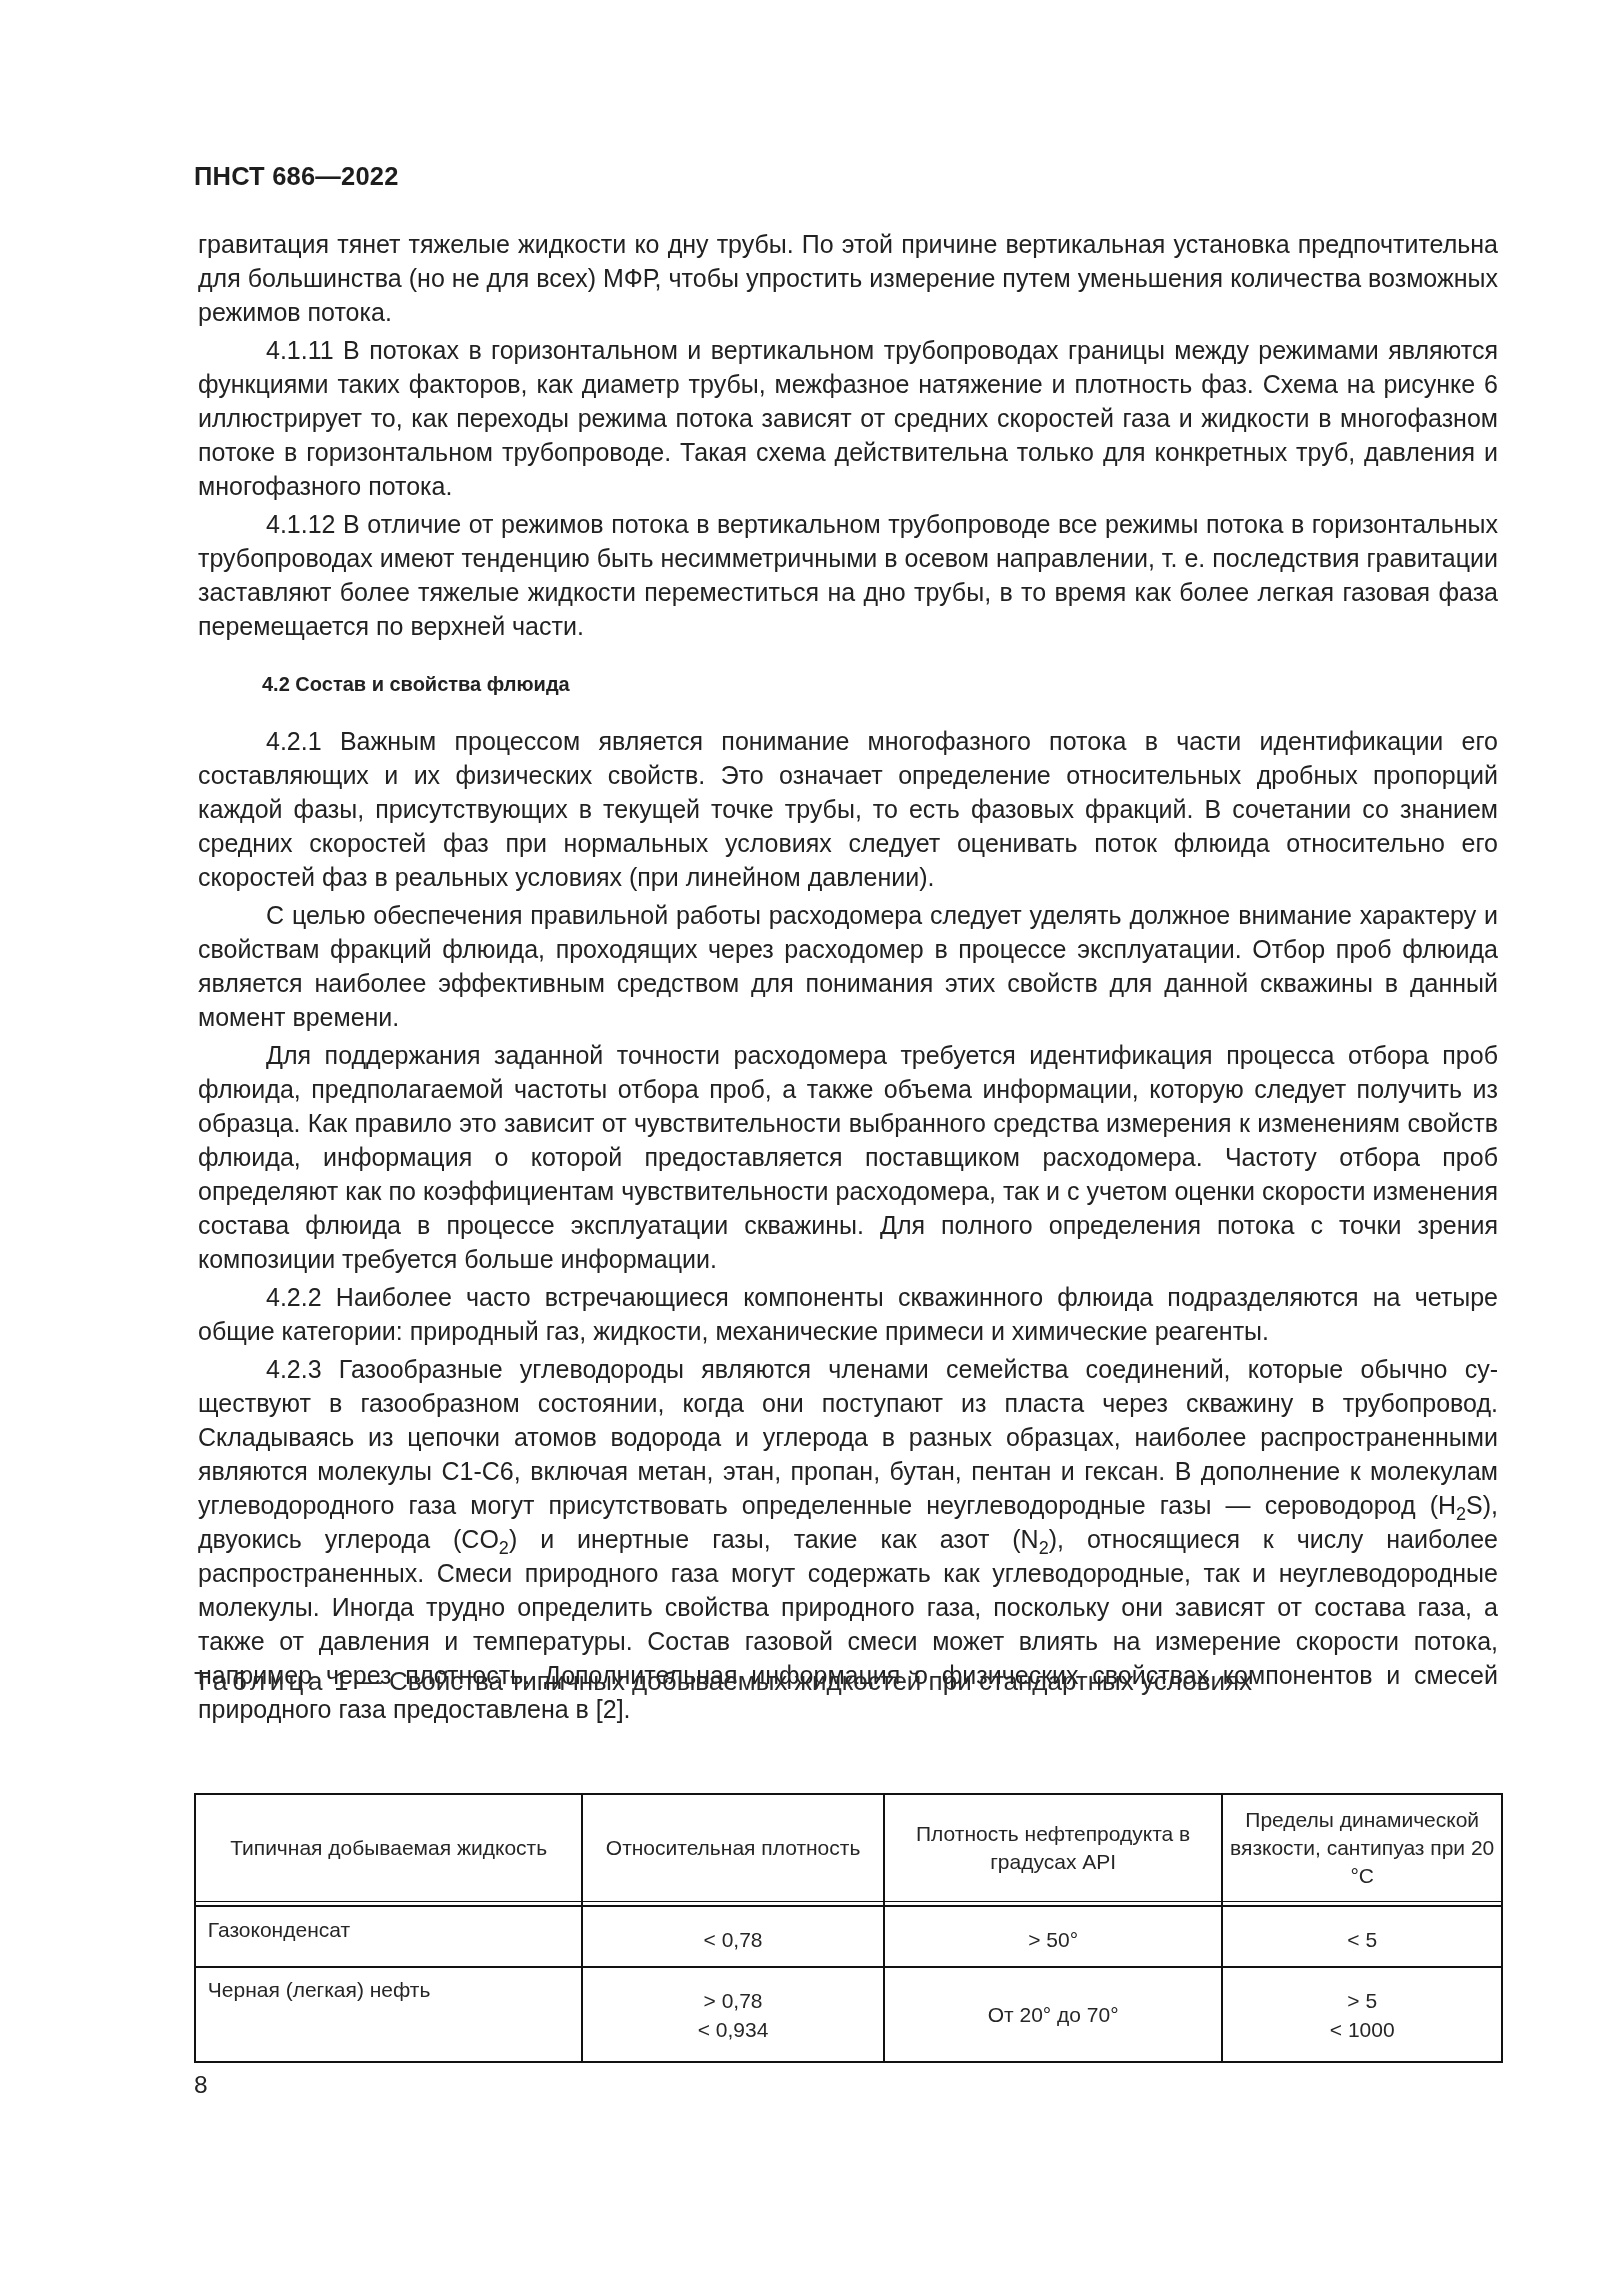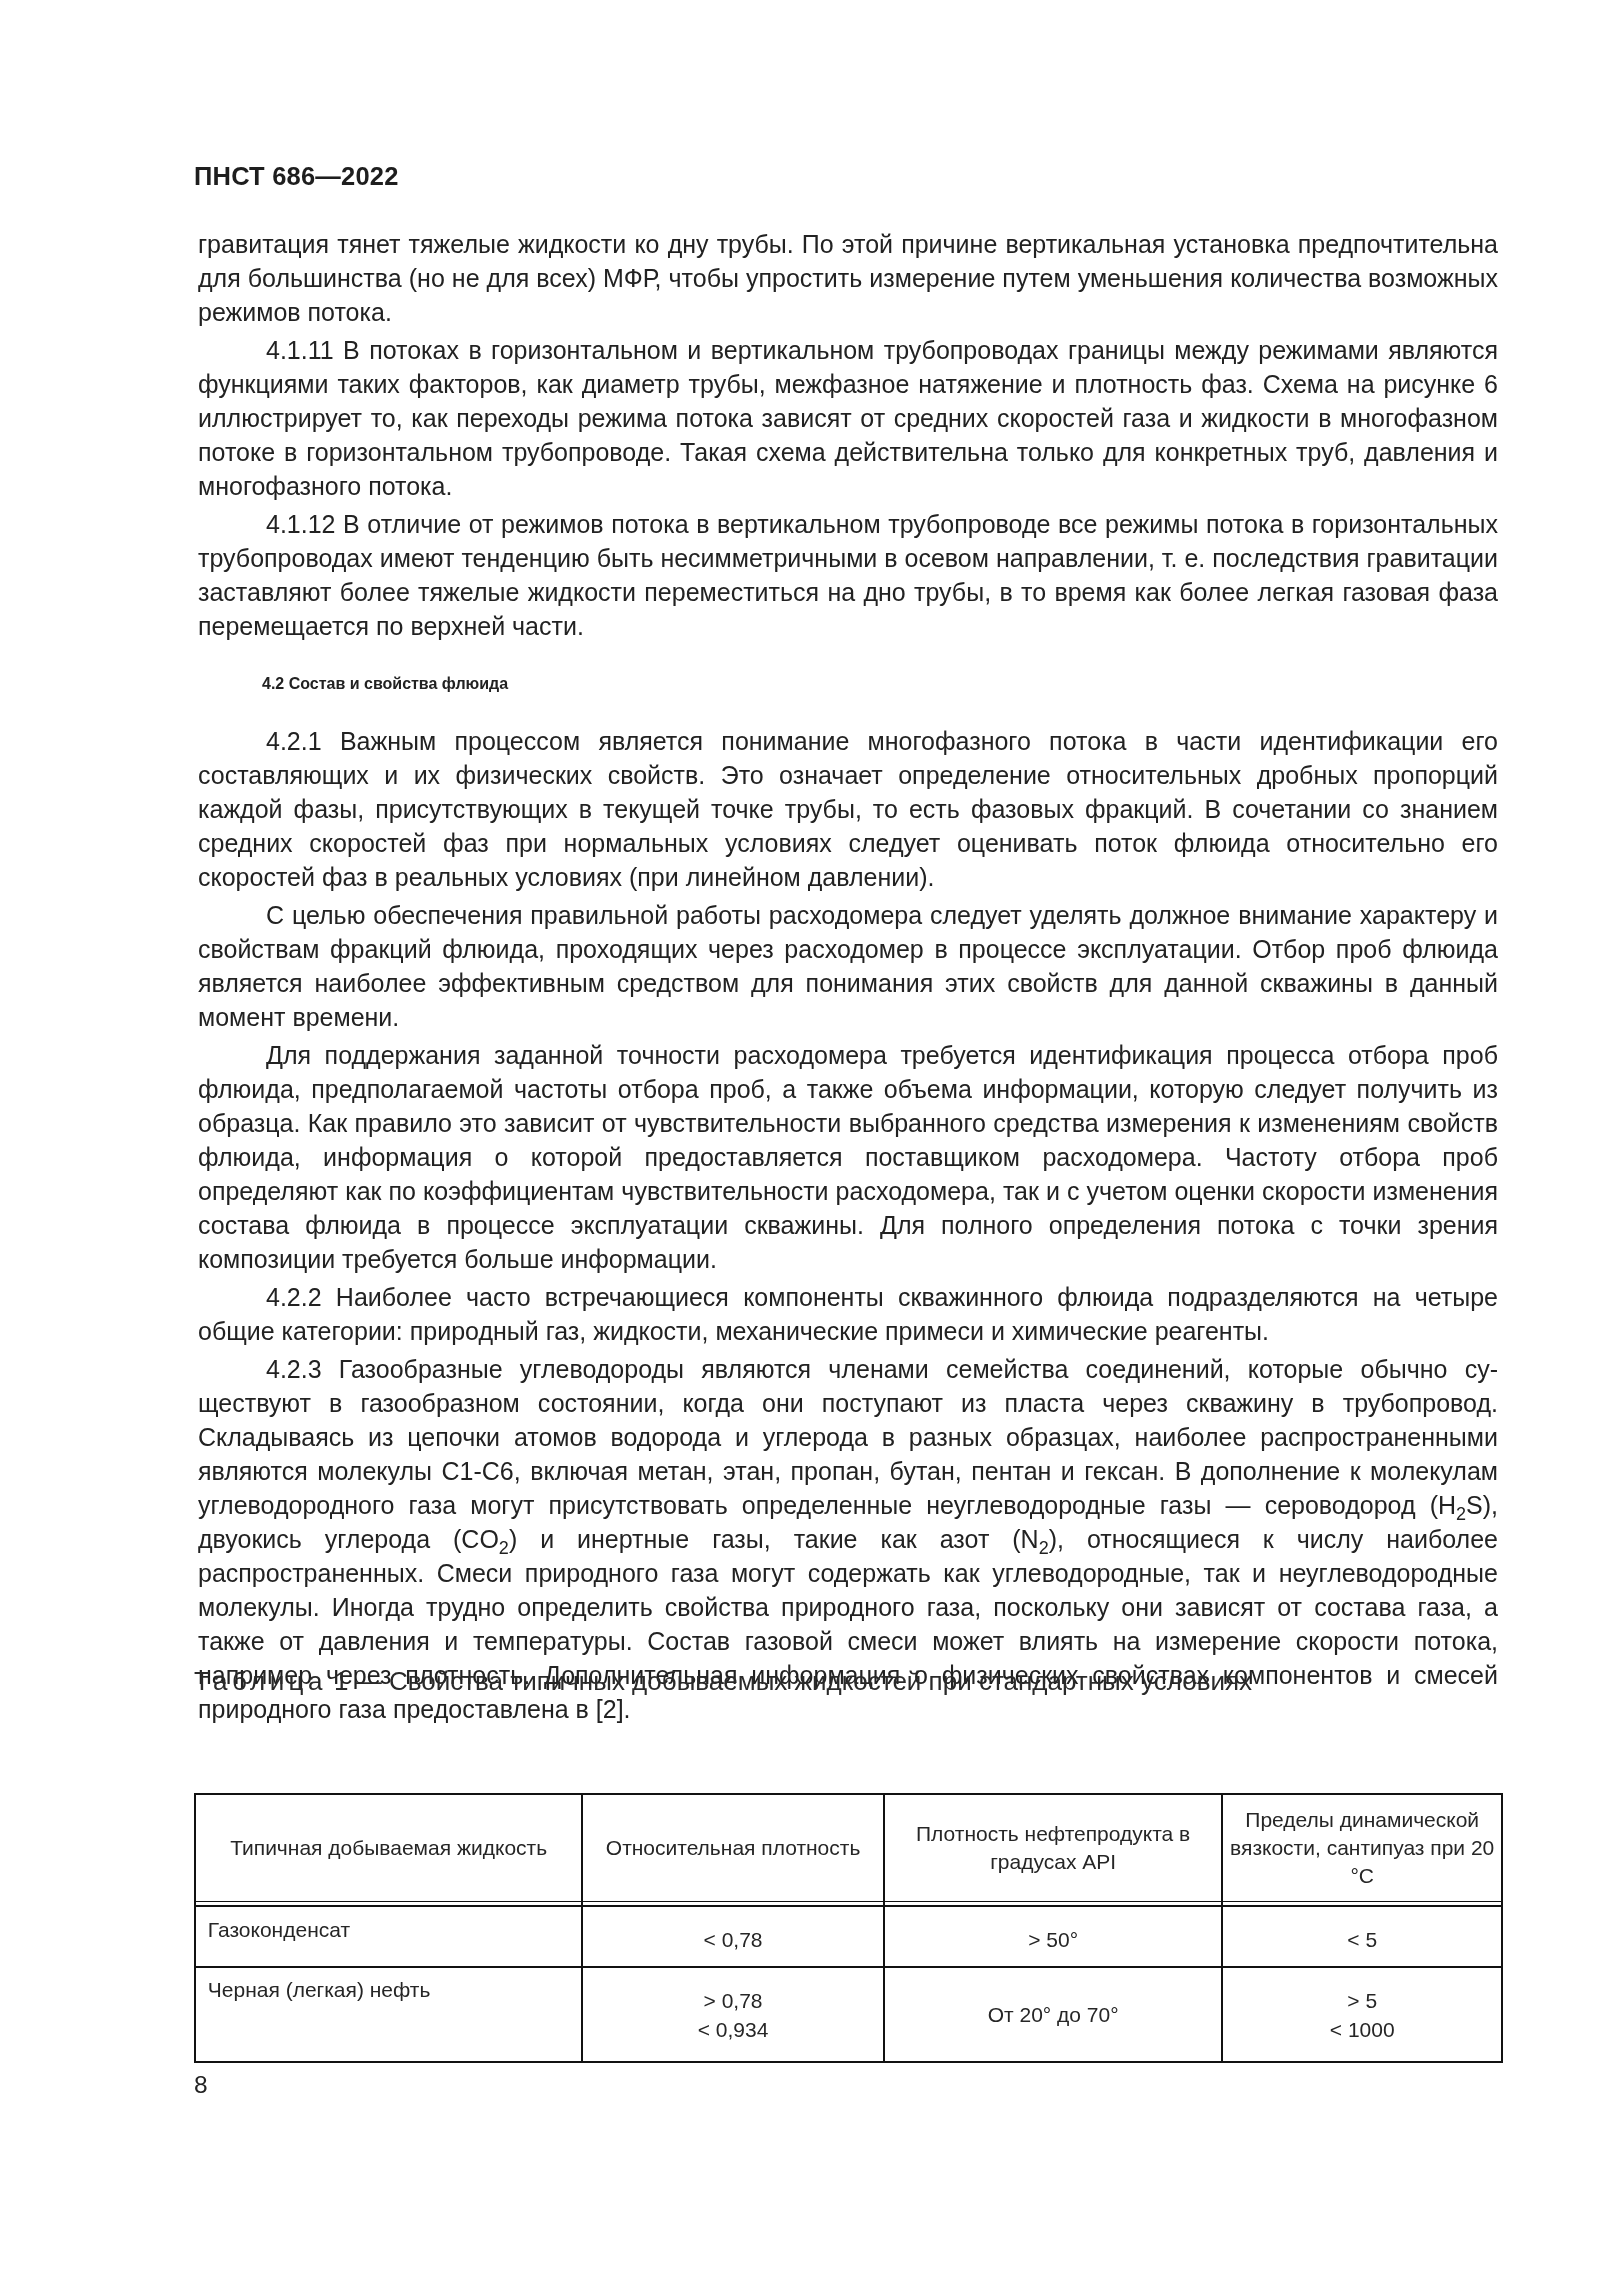--- a/index.html
+++ b/index.html
@@ -4,21 +4,21 @@
 <style>
   html, body { margin: 0; padding: 0; background: #ffffff; }
   body { width: 1621px; height: 2293px; position: relative; overflow: hidden;
          font-family: "Liberation Sans", sans-serif; color: #222222; }
   .page-header { position: absolute; left: 194px; top: 162px; font-size: 25.5px; font-weight: bold;
                  letter-spacing: 0.2px; color: #1e1e1e; }
   .body-text { position: absolute; left: 194px; top: 223px; width: 1308px;
                font-size: 25px; line-height: 34px; text-align: justify; }
   .body-text p { margin: 4px; text-indent: 68px; hyphens: manual; }
   .body-text p.cont { text-indent: 0; }
-  .body-text h2 { margin: 0; font-size: 16px; font-weight: bold; text-indent: 68px;
+  .body-text h2 { margin: 0; font-size: 20px; font-weight: bold; text-indent: 68px;
                   line-height: 34px; padding-top: 19.6px; padding-bottom: 19.6px; }
   sub { font-size: 0.72em; vertical-align: -0.35em; line-height: 0; }
   .caption { position: absolute; left: 194px; top: 1666px; font-size: 26px; color: #2a2a2a; }
   .caption .spaced { letter-spacing: 4.4px; }
   table.props { position: absolute; left: 194px; top: 1793px; width: 1309px;
                 border-collapse: collapse; font-size: 21px; color: #262626;
                 border: 2.9px solid #111; }
   table.props th, table.props td { border: 2px solid #111; padding: 0 11.8px; }
   table.props th { font-weight: normal; text-align: center; height: 106px; line-height: 28px; }
   table.props tr.head th { border-bottom: 1.5px solid #111; }

